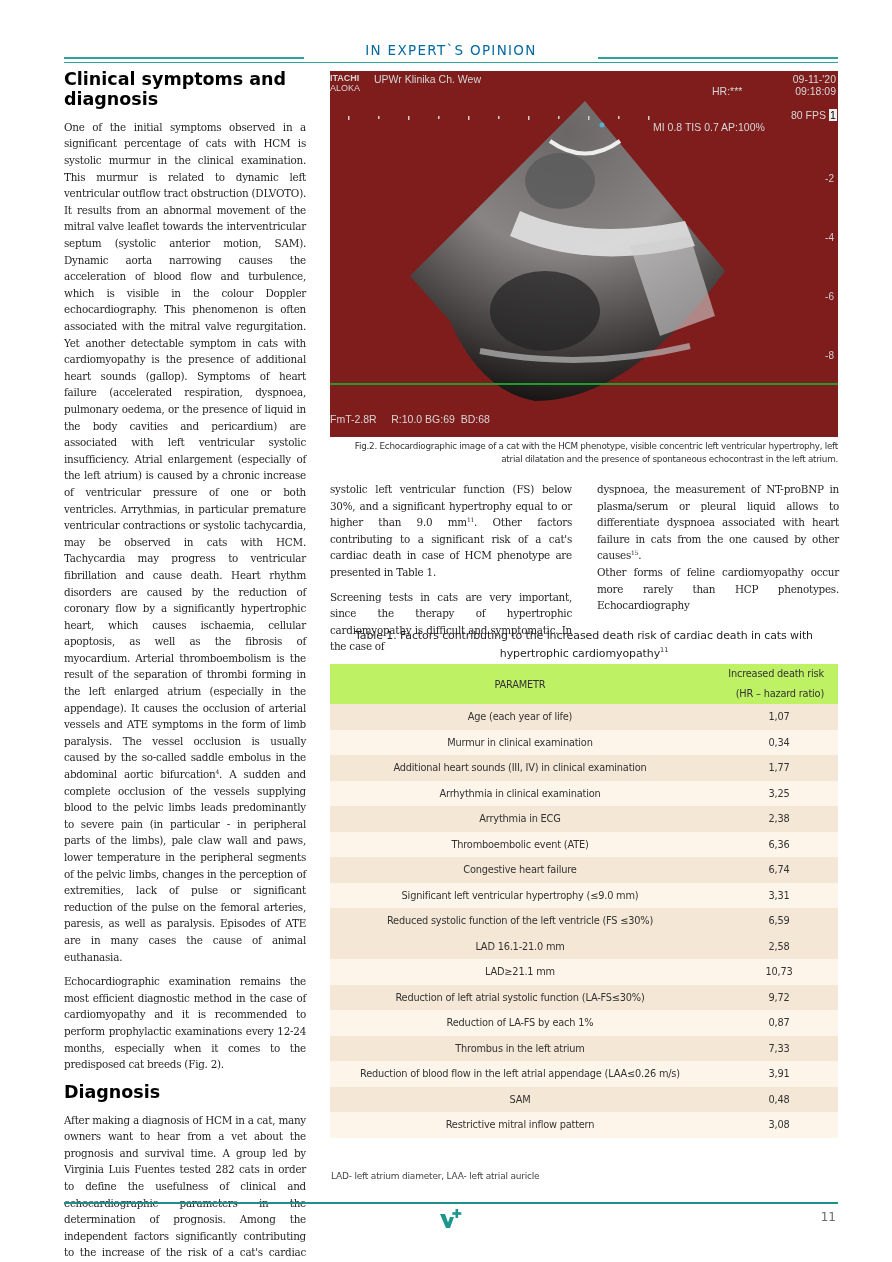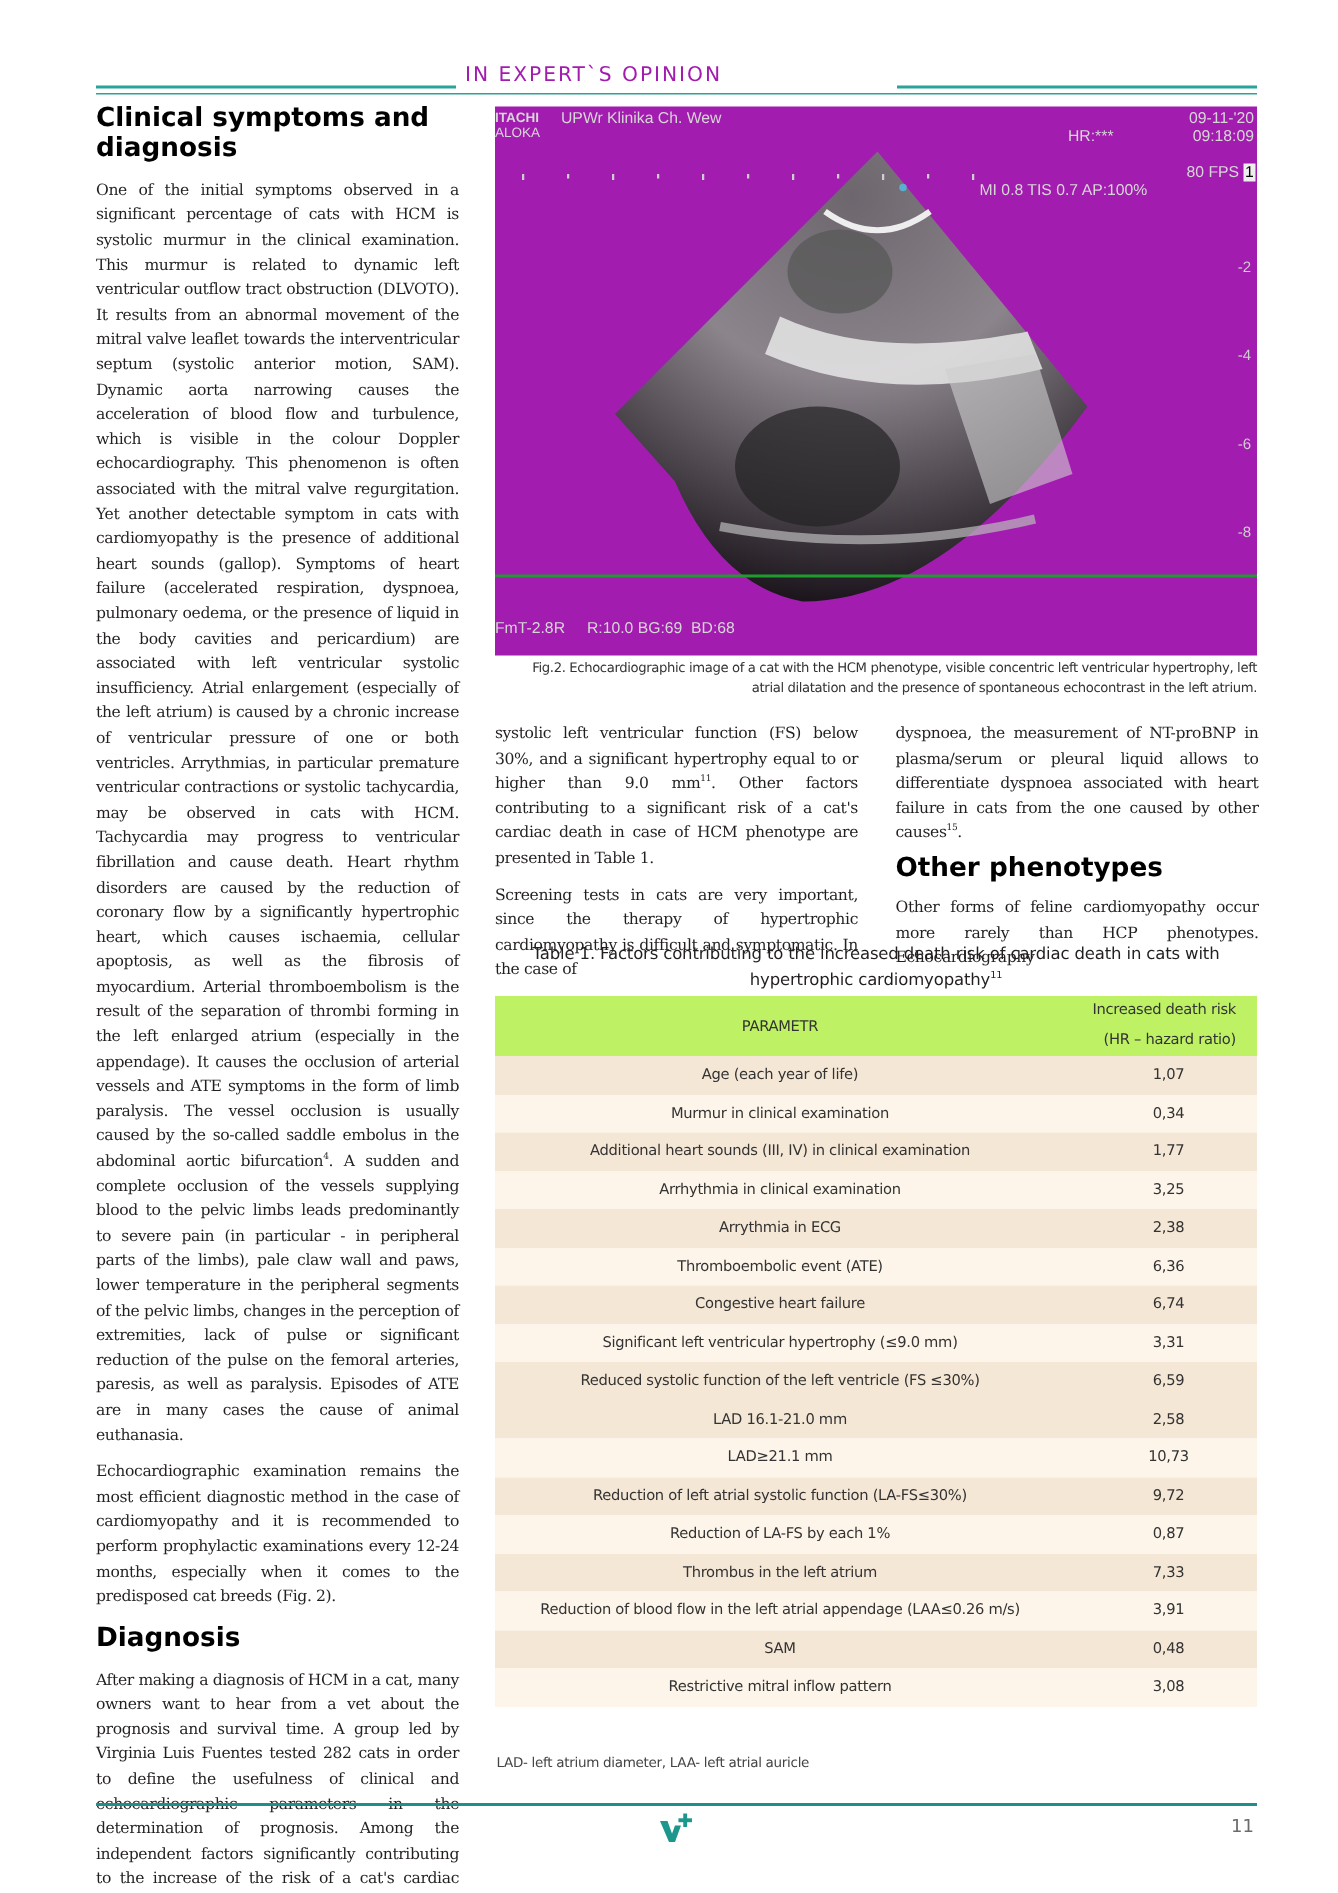--- a/index.html
+++ b/index.html
@@ -2,30 +2,30 @@
 <html><head>
 <meta charset="utf-8">
 <style>
   html,body{margin:0;padding:0;background:#ffffff;}
   body{width:892px;height:1262px;position:relative;overflow:hidden;font-family:"DejaVu Serif",serif;color:#231f20;}
   
   .hdr-line{position:absolute;height:1.5px;background:#2aa39a;}
   .hdr-line.l{left:64px;width:240px;top:57px;}
   .hdr-line.r{left:598px;width:240px;top:57px;}
   .hdr-line2{position:absolute;left:64px;width:774px;top:62px;height:1px;background:#2aa39a;}
-  .hdr-title{position:absolute;left:310px;width:282px;top:42px;text-align:left;font-family:"DejaVu Sans",sans-serif;font-size:13.5px;letter-spacing:1.3px;color:#a21caf;}
+  .hdr-title{position:absolute;left:310px;width:282px;top:42px;text-align:center;font-family:"DejaVu Sans",sans-serif;font-size:13.5px;letter-spacing:1.3px;color:#0369a1;}
   
   .col-left{position:absolute;left:64px;top:70px;width:242px;}
   h2{font-family:"DejaVu Sans",sans-serif;font-weight:bold;color:#000000;margin:0;line-height:1.14;}
   .h-main{font-size:17.5px;}
   .p{font-size:10.4px;line-height:16.6px;text-align:justify;margin:0;letter-spacing:-0.25px;}
   .p sup{font-size:6px;line-height:0;}
   .gap{height:8px;}
   
-  .echo{position:absolute;left:330px;top:71px;width:508px;height:366px;background:#a21caf;overflow:hidden;}
+  .echo{position:absolute;left:330px;top:71px;width:508px;height:366px;background:#7f1d1d;overflow:hidden;}
   .echo .t{position:absolute;font-family:"Liberation Sans",sans-serif;color:#d6d6d6;font-size:10.5px;white-space:nowrap;}
   .echo .sector{position:absolute;left:0;top:0;}
   .echo .scale{position:absolute;right:4px;font-family:"Liberation Sans",sans-serif;color:#cfcfcf;font-size:10px;}
   .echo .gline{position:absolute;left:0;right:0;top:312px;height:2px;background:#1f9c2e;}
   .caption{position:absolute;left:340px;width:498px;top:440px;font-family:"DejaVu Sans",sans-serif;font-size:8.8px;line-height:12.6px;text-align:right;color:#333;letter-spacing:-0.25px;}
   
   .col-mid{position:absolute;left:330px;top:481px;width:242px;}
   .col-right{position:absolute;left:597px;top:481px;width:242px;}
   .h-sub{font-size:17.5px;margin:6px 0 7px 0;}
   
@@ -115,21 +115,20 @@
 <div class="caption">Fig.2. Echocardiographic image of a cat with the HCM phenotype, visible concentric left ventricular hypertrophy, left atrial dilatation and the presence of spontaneous echocontrast in the left atrium.</div>
 
 <div class="col-mid">
   <p class="p"><span>systolic left ventricular function (FS) below 30%, and a significant hypertrophy equal to or higher than 9.0 mm</span><sup>11</sup><span>. Other factors contributing to a significant risk of a cat's cardiac death in case of HCM phenotype are presented in Table 1.</span></p>
   <div class="gap"></div>
   <p class="p">Screening tests in cats are very important, since the therapy of hypertrophic cardiomyopathy is difficult and symptomatic. In the case of</p>
 </div>
 
 <div class="col-right">
   <p class="p"><span>dyspnoea, the measurement of NT-proBNP in plasma/serum or pleural liquid allows to differentiate dyspnoea associated with heart failure in cats from the one caused by other causes</span><sup>15</sup><span>.</span></p>
-  <h2 class="h-sub">Other phenotypes</h2>
   <p class="p">Other forms of feline cardiomyopathy occur more rarely than HCP phenotypes. Echocardiography</p>
 </div>
 
 <div class="tcap"><span>Table 1. Factors contributing to the increased death risk of cardiac death in cats with hypertrophic cardiomyopathy</span><sup>11</sup></div>
 <table>
   <thead>
     <tr>
       <th class="c1">PARAMETR</th>
       <th class="c2">
         <div>Increased death risk</div>

